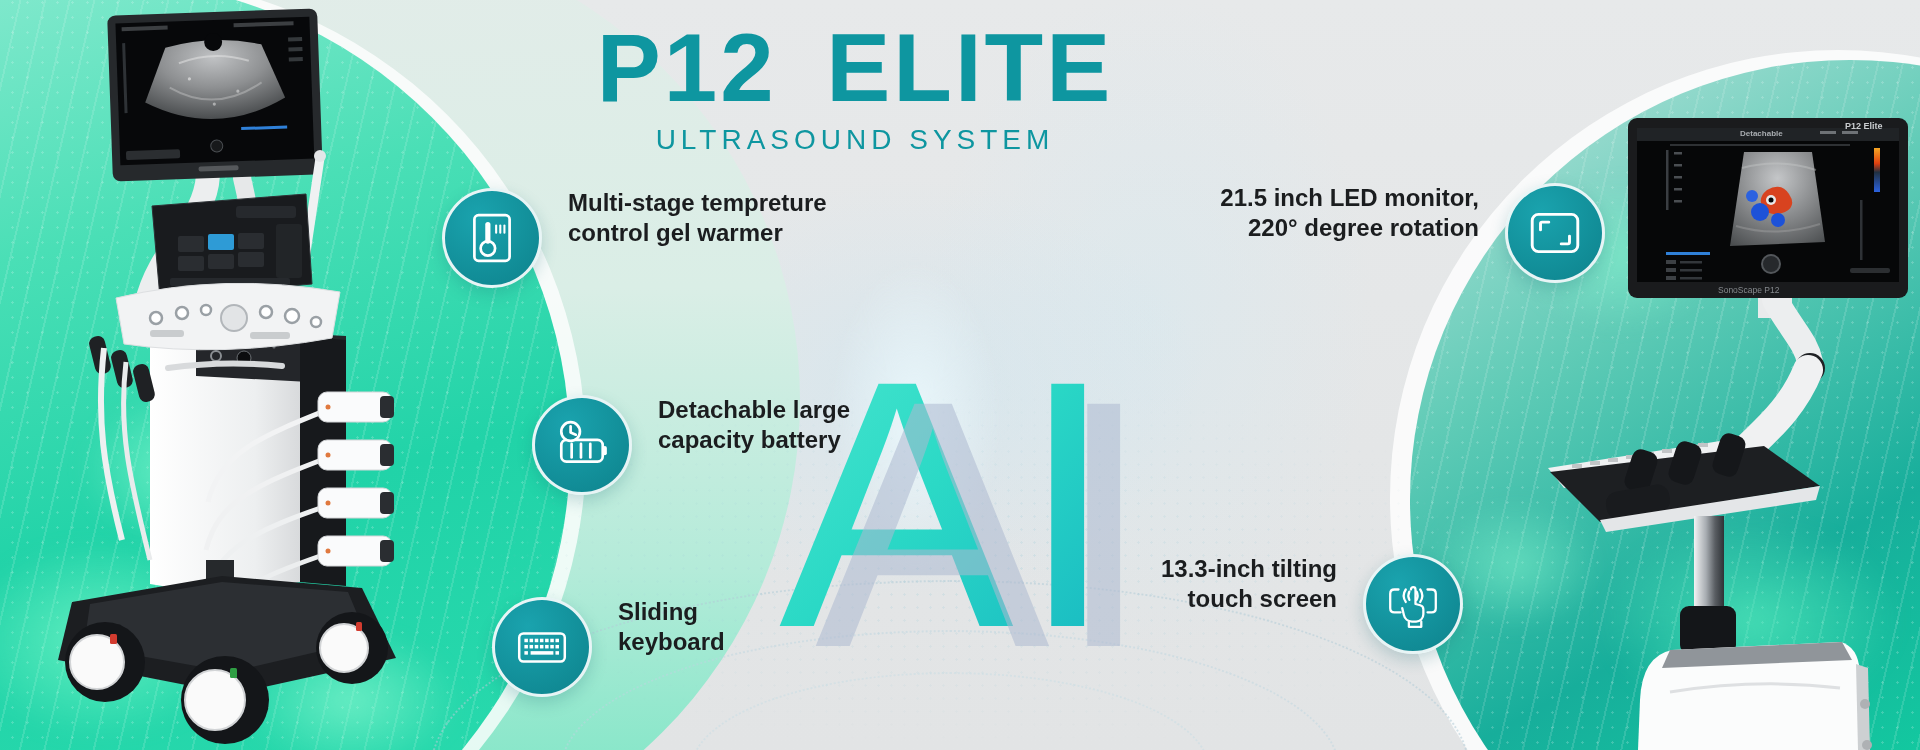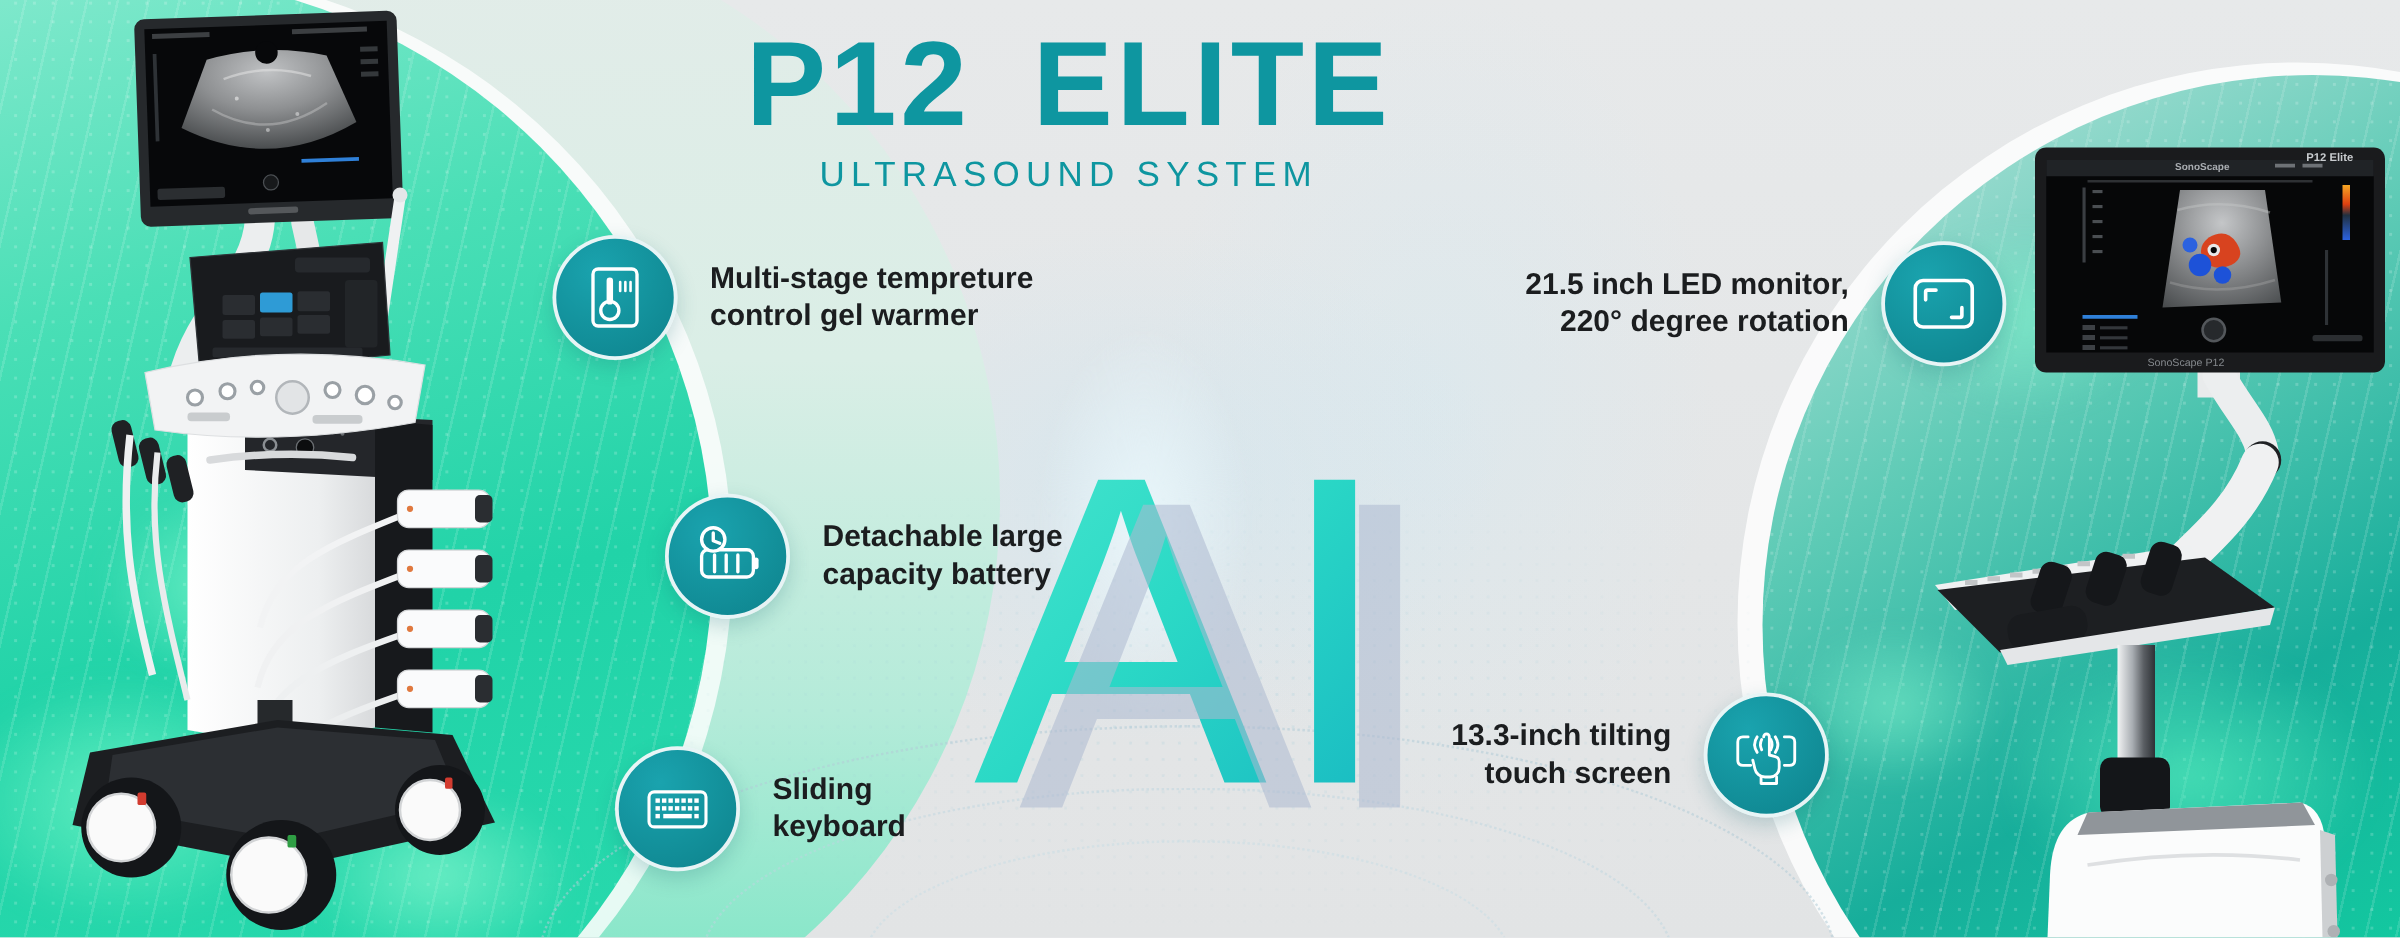--- a/index.html
+++ b/index.html
@@ -49,31 +49,31 @@
   .subtitle{font-size:28px;font-weight:400;letter-spacing:5px;margin-top:8px;}
 
   
   .ai{position:absolute;left:779px;top:328px;z-index:5;font-size:352px;font-weight:400;line-height:1;letter-spacing:5px;
     background:linear-gradient(135deg,#4BE7CF 0%,#2BD9C6 45%,#16B6C2 100%);
     -webkit-background-clip:text;background-clip:text;color:transparent;-webkit-text-fill-color:transparent;}
   .ai::before{content:attr(data-text);position:absolute;left:36px;top:20px;z-index:-1;
     -webkit-text-fill-color:#AEBAD1;color:#AEBAD1;opacity:.55;background:none;}
 
   
-  .feature{position:absolute;display:flex;align-items:center;gap:26px;z-index:6;}
+  .feature{position:absolute;display:flex;gap:26px;z-index:6;}
   .feature.rside{flex-direction:row-reverse;text-align:right;}
   .icon-circle{flex:0 0 auto;width:100px;height:100px;border-radius:50%;
     background:radial-gradient(circle at 35% 28%,#1AA3AE,#0F8791 85%);
     border:3px solid rgba(255,255,255,.9);display:flex;align-items:center;justify-content:center;
     box-shadow:0 6px 16px rgba(18,100,110,.22);}
   .icon-circle svg{width:58px;height:58px;stroke:#FFFFFF;fill:none;stroke-linecap:round;stroke-linejoin:round;}
   .ftext{font-size:24px;font-weight:700;color:#1B1D1F;line-height:1.25;}
   .ftext span{display:block;}
   .f1{left:442px;top:188px;} .f2{left:532px;top:395px;} .f3{left:492px;top:597px;}
-  .f4{right:315px;top:193px;} .f5{right:433px;top:373px;} .f6{right:457px;top:554px;}
+  .f4{right:315px;top:183px;} .f5{right:433px;top:373px;} .f6{right:457px;top:554px;}
 
   
   .machine{position:absolute;z-index:4;}
   .machine-left{left:0;top:0;width:420px;height:750px;}
   .machine-right{left:1520px;top:0;width:400px;height:750px;}
 
   .mon-label{position:absolute;z-index:7;color:#C9CCCF;white-space:nowrap;}
   .lbl-badge{left:1845px;top:121px;font-size:9px;font-weight:700;}
   .lbl-brand{left:1740px;top:129px;font-size:8px;font-weight:700;color:#A9ADB1;}
   .lbl-bezel{left:1718px;top:285px;font-size:8.5px;font-weight:400;color:#85898D;}
@@ -307,21 +307,21 @@
     <rect x="160" y="606" width="56" height="48" rx="9" fill="#141619"></rect>
     <path d="M118,750 L120,700 Q122,656 152,650 L320,642 Q338,646 340,672 L342,750 Z" fill="#FBFCFC"></path>
     <polygon points="150,650 322,642 332,660 142,668" fill="#90959A"></polygon>
     <path d="M150,692 Q238,678 320,688" stroke="#DEE0E2" stroke-width="3" fill="none"></path>
     <polygon points="336,664 348,668 350,750 338,750" fill="#CDD0D2"></polygon>
     <circle cx="345" cy="704" r="5" fill="#AEB1B4"></circle>
       <circle cx="347" cy="745" r="5" fill="#AEB1B4"></circle>
   </svg>
 
   <span class="mon-label lbl-badge">P12 Elite</span>
-  <span class="mon-label lbl-brand">SonoScape</span>
+  <span class="mon-label lbl-brand">Detachable</span>
   <span class="mon-label lbl-bezel">SonoScape P12</span>
 
   <div class="header">
     <div class="title">P12 ELITE</div>
     <div class="subtitle">ULTRASOUND SYSTEM</div>
   </div>
 
   <div class="ai" data-text="AI">AI</div>
 
   <div class="feature f1">

